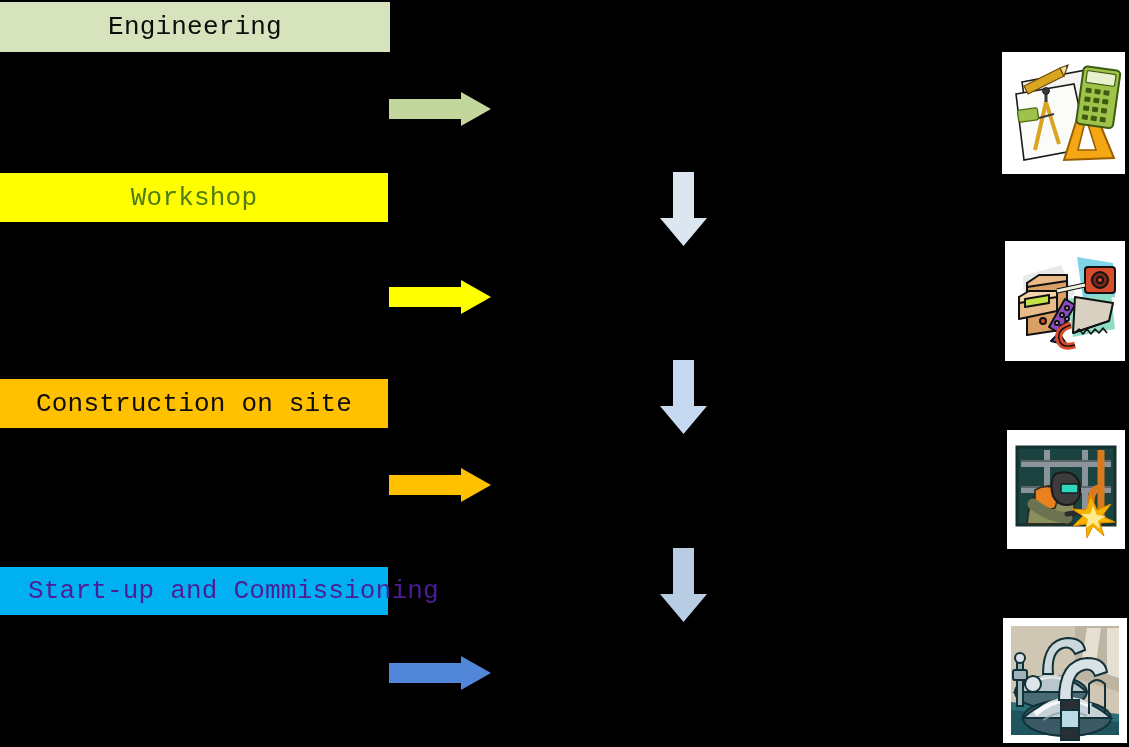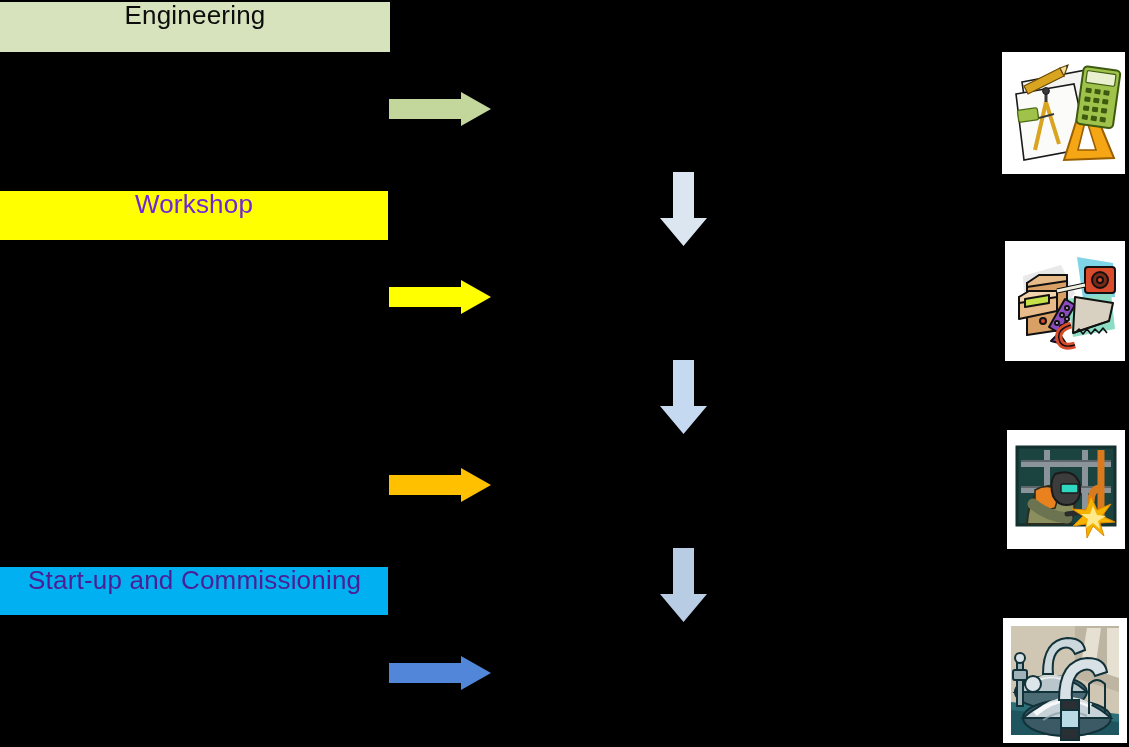--- a/index.html
+++ b/index.html
@@ -16,28 +16,30 @@
     width: 1129px;
     height: 747px;
     background: #000000;
     overflow: hidden;
   }
 
   
   .phase-bar {
     position: absolute;
     display: flex;
+    align-items: center;
     justify-content: center;
     box-sizing: border-box;
     color: #0d0d0d;
     font-size: 26px;
     font-weight: 400;
     letter-spacing: 0.2px;
     line-height: 1;
     white-space: nowrap;
+    font-family: Liberation Mono, monospace;
   }
   .phase-bar.align-left {
     justify-content: flex-start;
     padding-left: 28px;
   }
 
   
   .arrow-right {
     position: absolute;
   }
@@ -122,21 +124,21 @@
             <rect x="14" y="39" width="6" height="5" rx="1"></rect>
           <rect x="23" y="39" width="6" height="5" rx="1"></rect>
           <rect x="5" y="48" width="6" height="5" rx="1"></rect>
             <rect x="14" y="48" width="6" height="5" rx="1"></rect>
           <rect x="23" y="48" width="6" height="5" rx="1"></rect>
         </g>
       </g>
     </svg>
   </div>
 
-  <div class="phase-bar" id="bar-1" style="left: 0px; top: 191px; width: 388px; height: 49px; background: rgb(255, 255, 0); color: #6d28d9;">
+  <div class="phase-bar" id="bar-1" style="left: 0px; top: 173px; width: 388px; height: 49px; background: rgb(255, 255, 0); color: #4d7c0f;">
     <span>Workshop</span>
   </div>
 
   <div class="arrow-right" id="ar-1" style="left:389px; top:280px; width:102px; height:34px;">
     <svg width="102" height="34" viewBox="0 0 102 34">
       <polygon id="ar-1-p" points="0,7 72,7 72,0 102,17 72,34 72,27 0,27" fill="#FFFF00"></polygon>
     </svg>
   </div>
 
   <div class="arrow-down" id="ad-1" style="left:660px; top:360px; width:47px; height:74px;">
@@ -186,20 +188,23 @@
       <g stroke="#111111" stroke-width="2" stroke-linejoin="round">
         <path d="M70,56 L108,62 L104,80 L68,92 Z" fill="#d8d0c0"></path>
         <path d="M68,92 L104,80" fill="none" stroke="#111111" stroke-width="1.4"></path>
         <path d="M70,92 L74,88 L78,93 L82,88 L86,93 L90,88 L94,92 L98,87 L102,92" fill="none" stroke="#111111" stroke-width="1.6"></path>
         <path d="M66,84 q-14,4 -12,14 q2,10 16,6" fill="none" stroke="#d94b2b" stroke-width="7"></path>
         <path d="M66,84 q-14,4 -12,14 q2,10 16,6" fill="none" stroke="#111111" stroke-width="1.4"></path>
       </g>
     </svg>
   </div>
 
+  <div class="phase-bar" id="bar-2" style="left: 0px; top: 379px; width: 388px; height: 49px; background: rgb(255, 192, 0); color: rgb(13, 13, 13);">
+    <span>Construction on site</span>
+  </div>
 
   <div class="arrow-right" id="ar-2" style="left:389px; top:468px; width:102px; height:34px;">
     <svg width="102" height="34" viewBox="0 0 102 34">
       <polygon id="ar-2-p" points="0,7 72,7 72,0 102,17 72,34 72,27 0,27" fill="#FFC000"></polygon>
     </svg>
   </div>
 
   <div class="arrow-down" id="ad-2" style="left:660px; top:548px; width:47px; height:74px;">
     <svg width="47" height="74" viewBox="0 0 47 74">
       <polygon id="ad-2-p" points="13,0 34,0 34,46 47,46 23.5,74 0,46 13,46" fill="#B8CCE4"></polygon>

